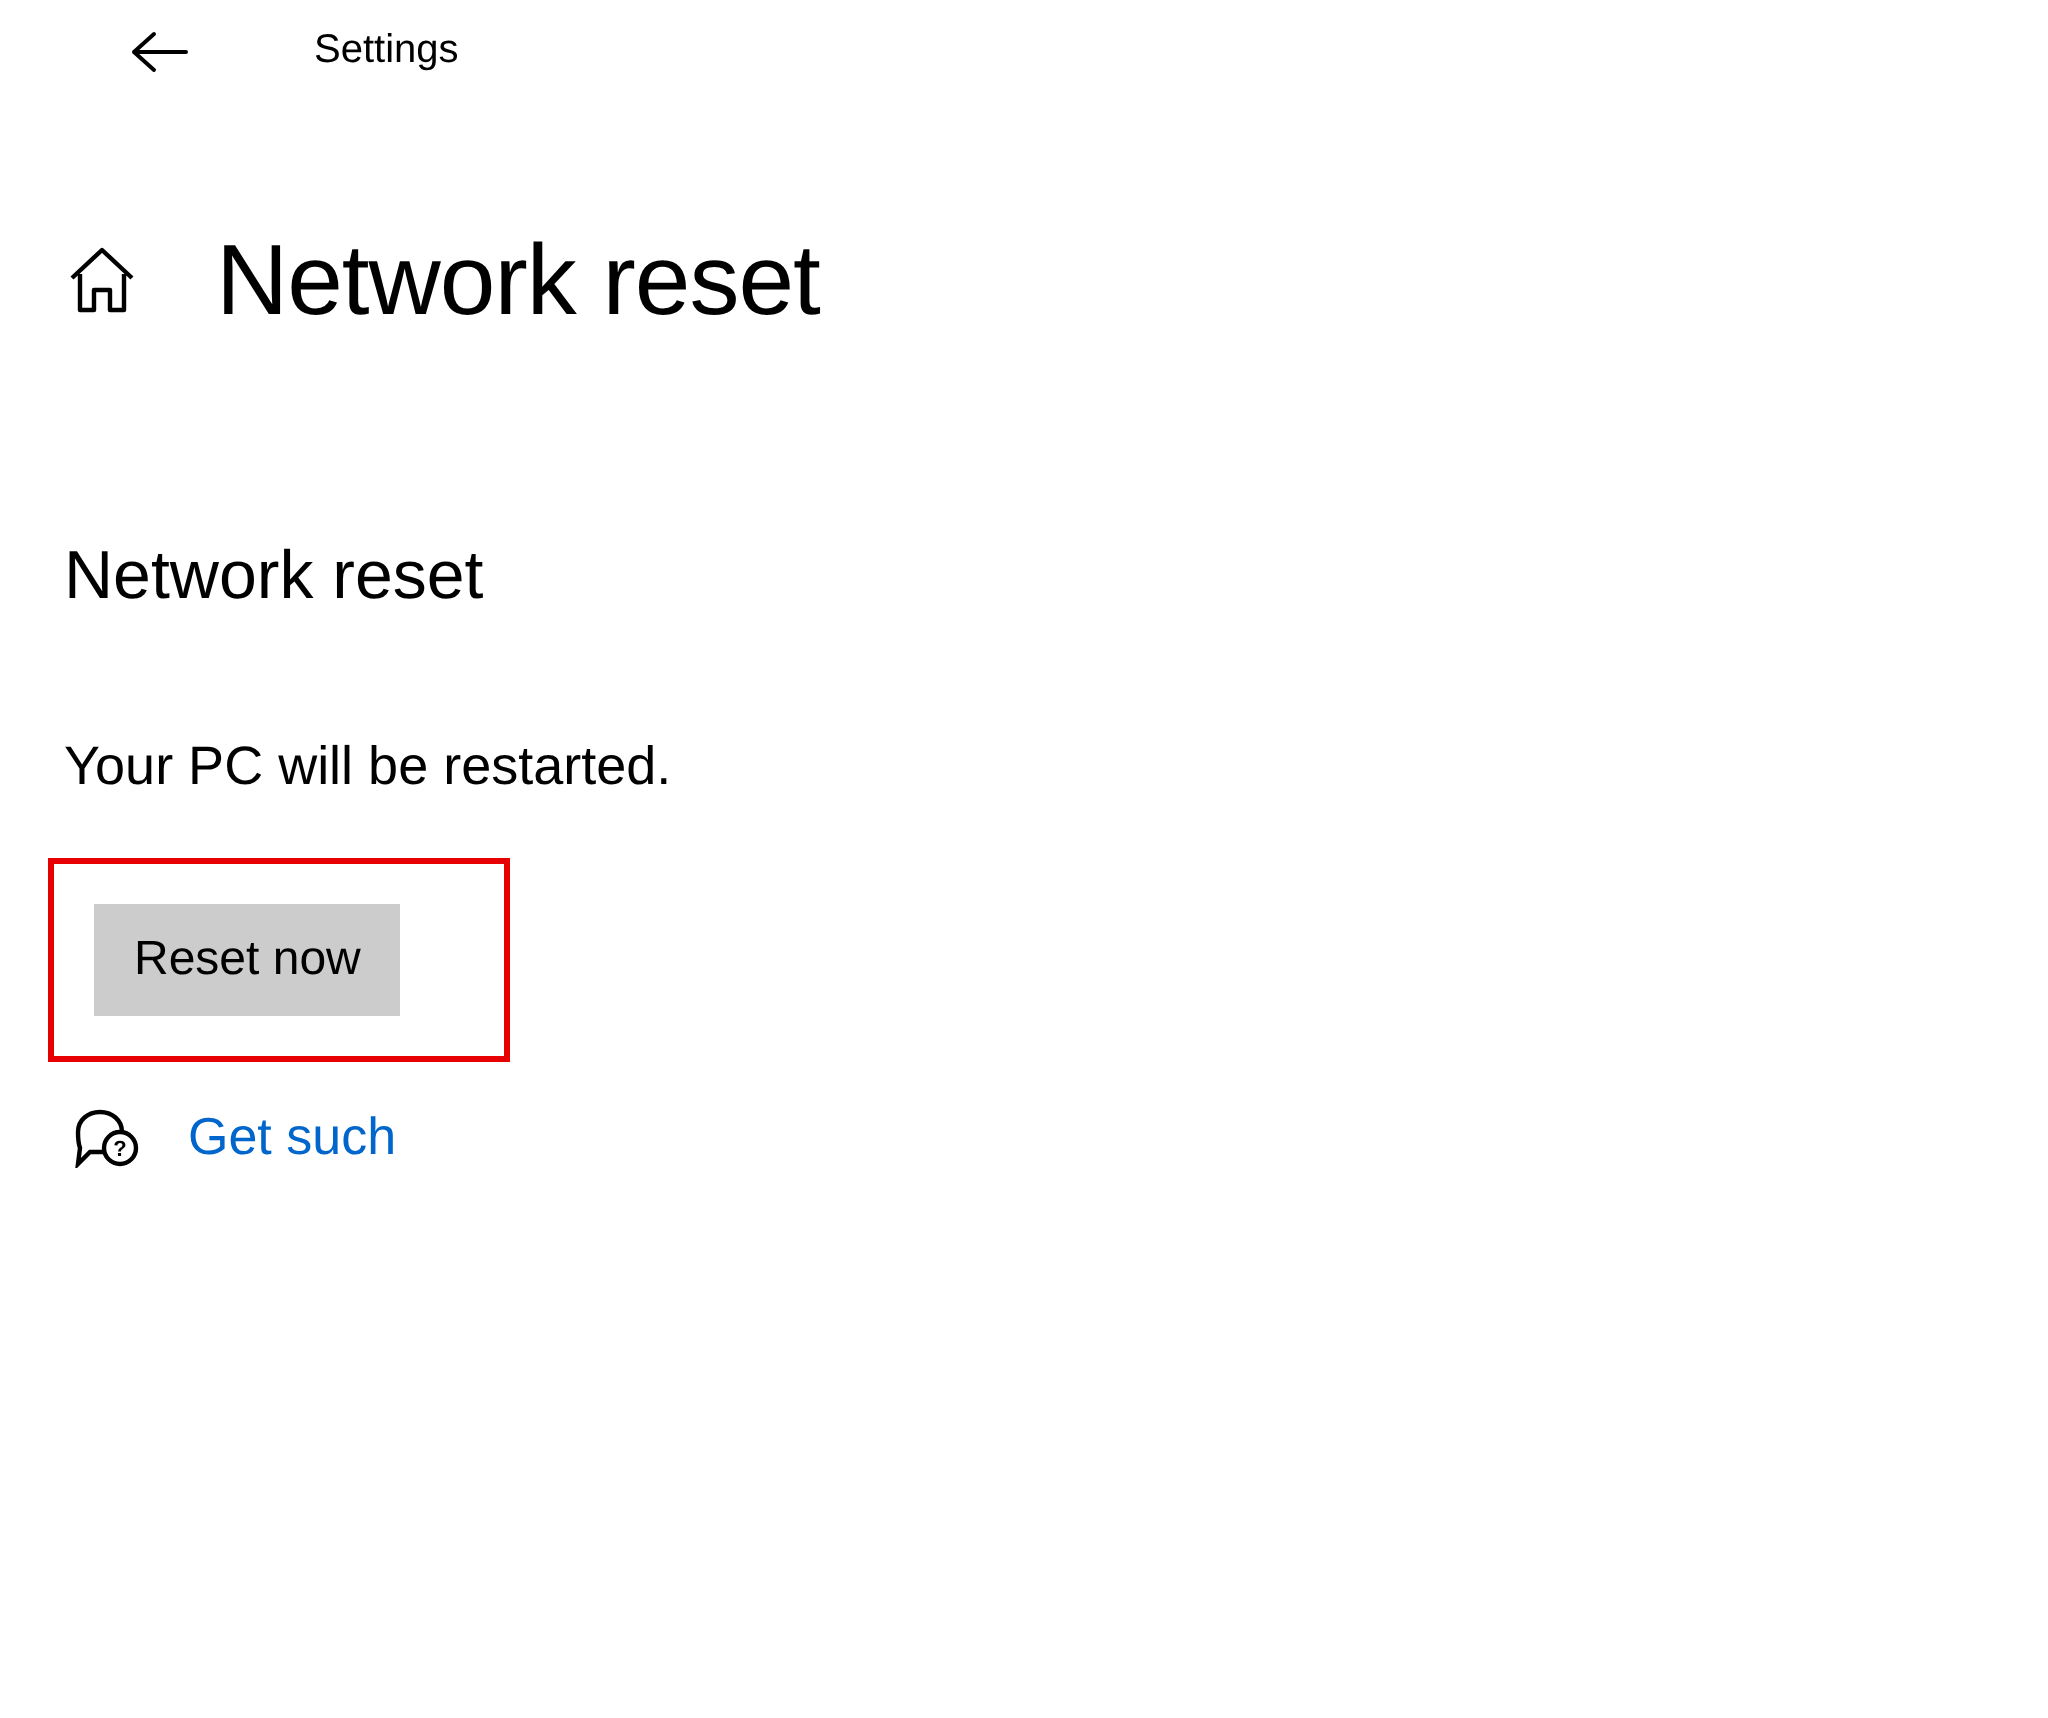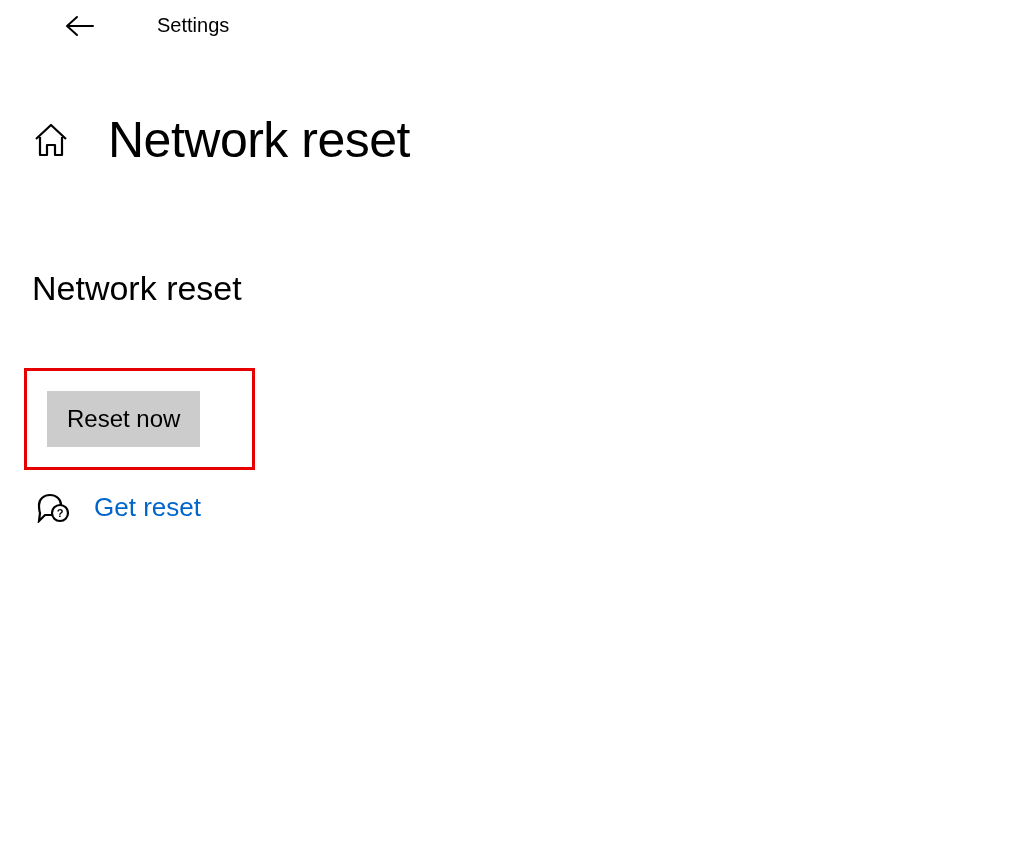--- a/index.html
+++ b/index.html
@@ -131,26 +131,27 @@
   <div class="home-icon">
     <svg viewBox="0 0 38 38">
       <path d="M 4 18 L 19 4 L 34 18 M 8 16 L 8 34 L 15 34 L 15 24 L 23 24 L 23 34 L 30 34 L 30 16" stroke="#000" stroke-width="2.2" fill="none" stroke-linejoin="round"></path>
     </svg>
   </div>
   <div class="page-title-text">Network reset</div>
 </div>
 
 <div class="content">
   <div class="section-heading">Network reset</div>
+  <div class="restart-note">Your PC will be restarted.</div>
   <div class="reset-highlight">
     <button class="reset-button">Reset now</button>
   </div>
   <div class="help-row">
     <div class="help-icon">
       <svg viewBox="0 0 34 30">
         <path d="M 3 12 C 3 6 8 2 14 2 C 20 2 25 6 25 12 C 25 17 21 20 17 22 L 9 22 L 3 28 L 4 20 C 3.3 18 3 15 3 12 Z" stroke="#000" stroke-width="2.2" fill="#fff"></path>
         <circle cx="24" cy="20" r="8" stroke="#000" stroke-width="2.2" fill="#fff"></circle>
         <text x="24" y="24" text-anchor="middle" font-size="11" font-weight="bold" fill="#000">?</text>
       </svg>
     </div>
-    <div class="help-link">Get reset</div>
+    <div class="help-link">Get such</div>
   </div>
 </div>
 
 </body></html>

